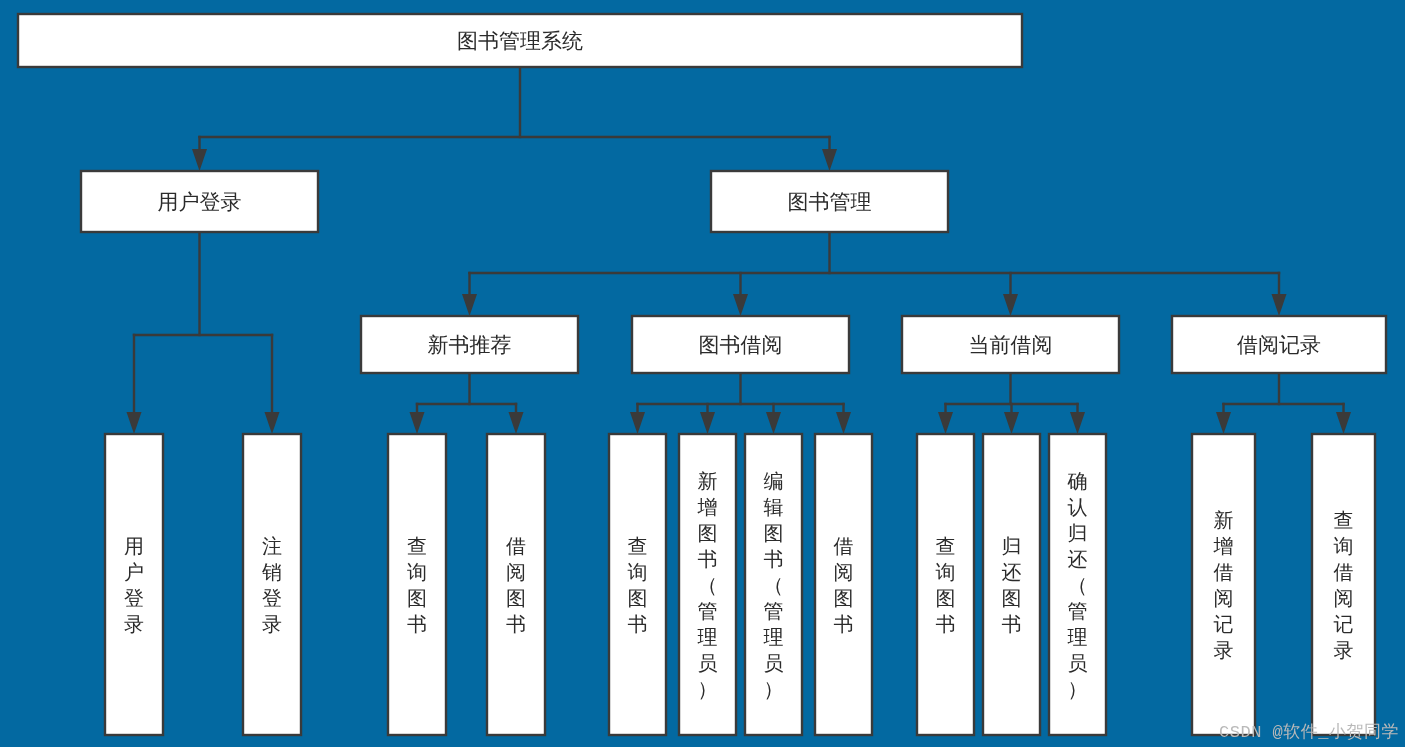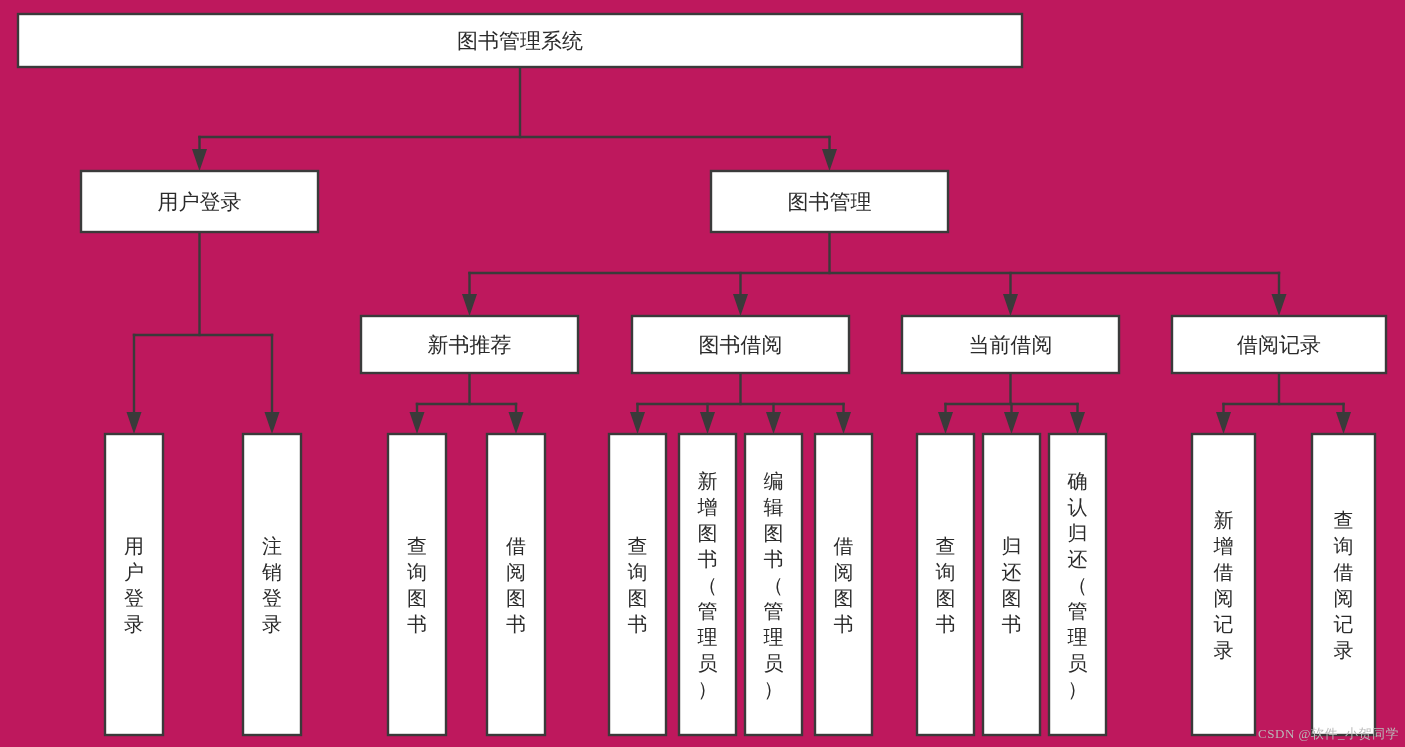--- a/index.html
+++ b/index.html
@@ -1,25 +1,25 @@
 <!DOCTYPE html>
 <html><head>
 <meta charset="utf-8">
 <style>
   html,body{margin:0;padding:0;background:#ffffff;}
   body{font-family:"DejaVu Sans","Liberation Sans",sans-serif;}
-  #stage{position:relative;width:1405px;height:747px;background:#be185d;overflow:hidden;}
+  #stage{position:relative;width:1405px;height:747px;background:#0369a1;overflow:hidden;}
   #tree{position:absolute;left:0;top:0;width:1405px;height:747px;}
   .node-rect{fill:#ffffff;stroke:#3a3a3a;stroke-width:2.4;}
   .link{stroke:#3a3a3a;stroke-width:2.4;fill:none;stroke-linecap:square;}
   .arrow-head{fill:#3a3a3a;stroke:none;}
   .node-label{font-family:"DejaVu Sans","Liberation Sans",sans-serif;fill:#2b2b2b;font-size:21px;text-anchor:middle;dominant-baseline:middle;}
   .node-label-vert{font-family:"DejaVu Sans","Liberation Sans",sans-serif;fill:#2b2b2b;font-size:20px;text-anchor:middle;}
-  .watermark{position:absolute;right:6px;bottom:4px;font-size:13px;color:#b9b9b9;
-    font-family:Liberation Serif, serif;white-space:nowrap;letter-spacing:.5px;}
+  .watermark{position:absolute;right:6px;bottom:4px;font-size:17px;color:#b9b9b9;
+    font-family:Liberation Mono, monospace;white-space:nowrap;letter-spacing:.5px;}
 </style>
 </head>
 <body>
 
 <div id="stage">
   <svg id="tree" viewBox="0 0 1405 747">
     <g id="links-layer">
         <g>
           <line x1="520" y1="67" x2="520" y2="137" class="link"></line>
           <line x1="199.5" y1="137" x2="829.5" y2="137" class="link"></line>

